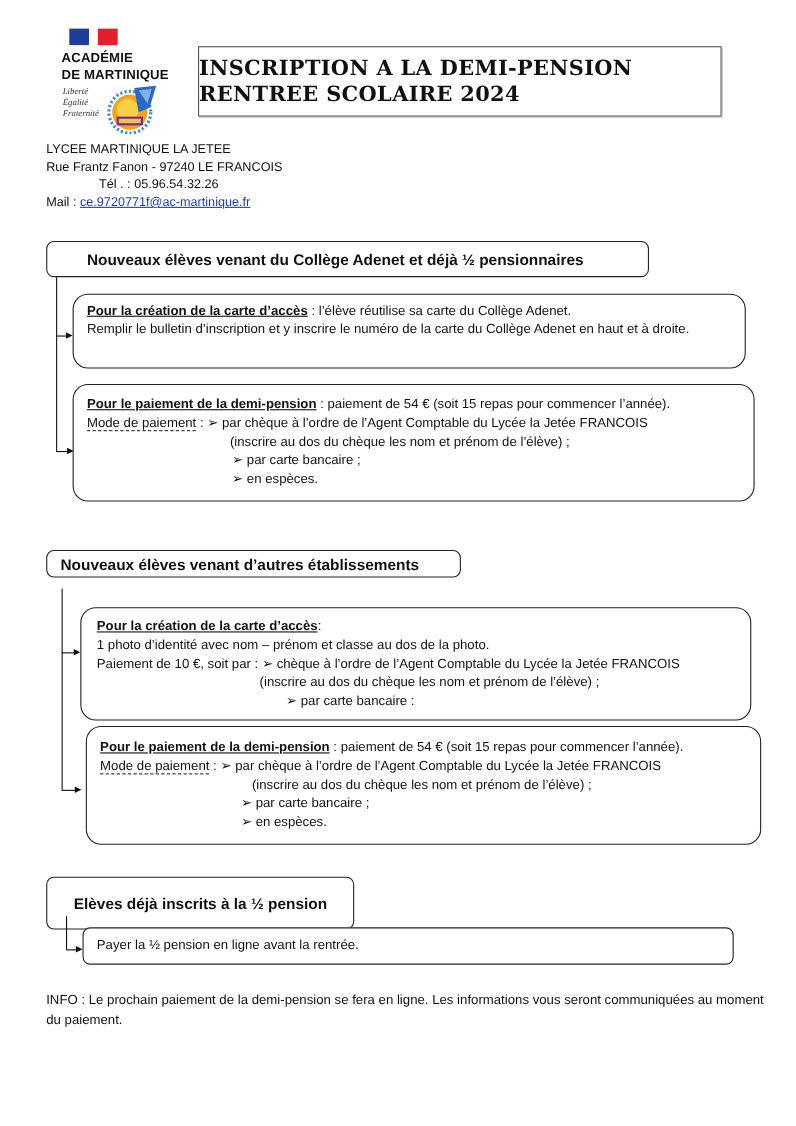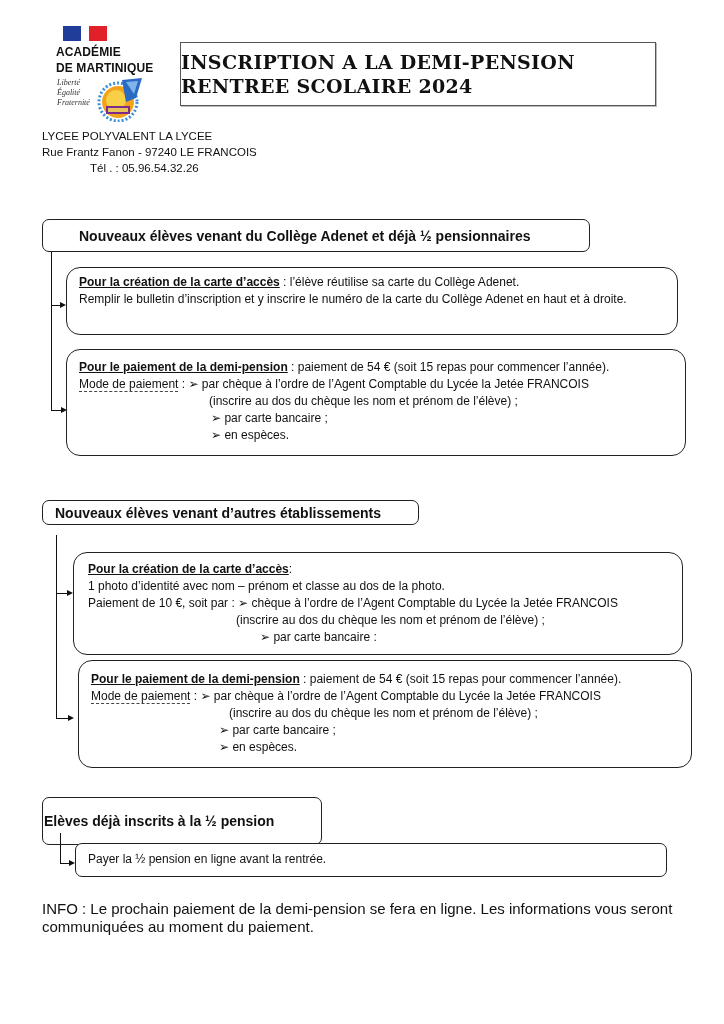--- a/index.html
+++ b/index.html
@@ -31,21 +31,21 @@
   .hdr { border: 1px solid #222; border-radius: 7px; box-sizing: border-box; background: #fff;
          font-weight: bold; font-size: 14px; display: flex; align-items: center; }
   .box { border: 1px solid #222; border-radius: 14px; box-sizing: border-box; background: #fff;
          font-size: 12px; line-height: 17px; padding: 6px 12px; }
   .u { text-decoration: underline; font-weight: bold; text-align: right; }
   .dotted { border-bottom: 1px dashed #444; text-decoration: none; }
   .vline { background: #111; width: 1px; }
   .hline { background: #111; height: 1px; }
   .arrow { width: 0; height: 0; border-top: 3.5px solid transparent; border-bottom: 3.5px solid transparent; border-left: 6px solid #111; }
   .bullet-line { white-space: nowrap; }
-  .info { left: 42px; top: 900px; width: 660px; font-size: 15px; line-height: 18px; }
+  .info { left: 42px; top: 900px; width: 660px; font-size: 12px; line-height: 18px; }
 </style>
 </head>
 <body>
 
 <div class="abs flag">
   <div class="b"></div>
     <div class="w"></div>
     <div class="r"></div>
 </div>
 <div class="abs acad">
@@ -66,23 +66,24 @@
   <rect x="10" y="30" width="24" height="8" fill="#7b2c8c"></rect>
   <rect x="12" y="32" width="20" height="4" fill="#e9c25a"></rect>
 </svg>
 
 <div class="abs title-box">
   <div class="title-line">INSCRIPTION A LA DEMI-PENSION</div>
   <div class="title-line">RENTREE SCOLAIRE 2024</div>
 </div>
 
 <div class="abs addr">
-  <div>LYCEE POLYVALENT LA LYCEE</div>
+  <div>LYCEE MARTINIQUE LA JETEE</div>
   <div>Rue Frantz Fanon - 97240 LE FRANCOIS</div>
   <div class="tel">Tél . : 05.96.54.32.26</div>
+  <div><span>Mail : </span><a>ce.9720771f@ac-martinique.fr</a></div>
 </div>
 
 <div class="abs hdr" style="left:42px; top:219px; width:548px; height:33px; padding-left:36px;">
   <span>Nouveaux élèves venant du Collège Adenet et déjà ½ pensionnaires</span>
 </div>
 <div class="abs vline" style="left:51px; top:252px; height:158px;"></div>
 <div class="abs hline" style="left:51px; top:305px; width:10px;"></div>
 <div class="abs arrow" style="left:60px; top:302px;"></div>
 <div class="abs hline" style="left:51px; top:410px; width:11px;"></div>
 <div class="abs arrow" style="left:61px; top:407px;"></div>
@@ -118,21 +119,21 @@
 </div>
 
 <div class="abs box" style="left:78px; top:660px; width:614px; height:108px; padding-top:10px;">
   <div><span class="u">Pour le paiement de la demi-pension</span><span> : paiement de 54 € (soit 15 repas pour commencer l’année).</span></div>
   <div class="bullet-line"><span class="dotted">Mode de paiement</span><span> : </span><span>➢</span> <span>par chèque à l’ordre de l’Agent Comptable du Lycée la Jetée FRANCOIS</span></div>
   <div style="padding-left:138px;">(inscrire au dos du chèque les nom et prénom de l’élève) ;</div>
   <div style="padding-left:128px;"><span>➢</span> <span>par carte bancaire ;</span></div>
   <div style="padding-left:128px;"><span>➢</span> <span>en espèces.</span></div>
 </div>
 
-<div class="abs hdr" style="left:42px; top:797px; width:280px; height:48px; padding-left:1px;">
+<div class="abs hdr" style="left:42px; top:797px; width:280px; height:48px; padding-left:24px;">
   <span>Elèves déjà inscrits à la ½ pension</span>
 </div>
 <div class="abs vline" style="left:60px; top:833px; height:30px;"></div>
 <div class="abs hline" style="left:60px; top:863px; width:10px;"></div>
 <div class="abs arrow" style="left:69px; top:860px;"></div>
 <div class="abs box" style="left:75px; top:843px; width:592px; height:34px; border-radius:7px; padding:7px 12px;">
   <span>Payer la ½ pension en ligne avant la rentrée.</span>
 </div>
 
 <div class="abs info">INFO : Le prochain paiement de la demi-pension se fera en ligne. Les informations vous seront communiquées au moment du paiement.</div>

